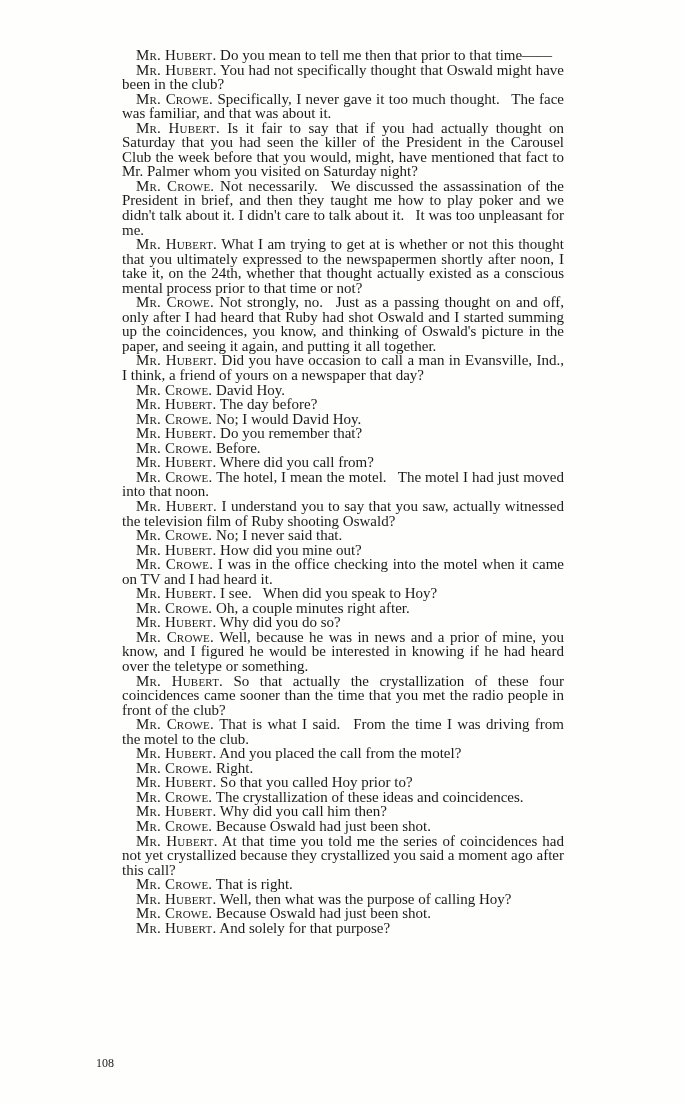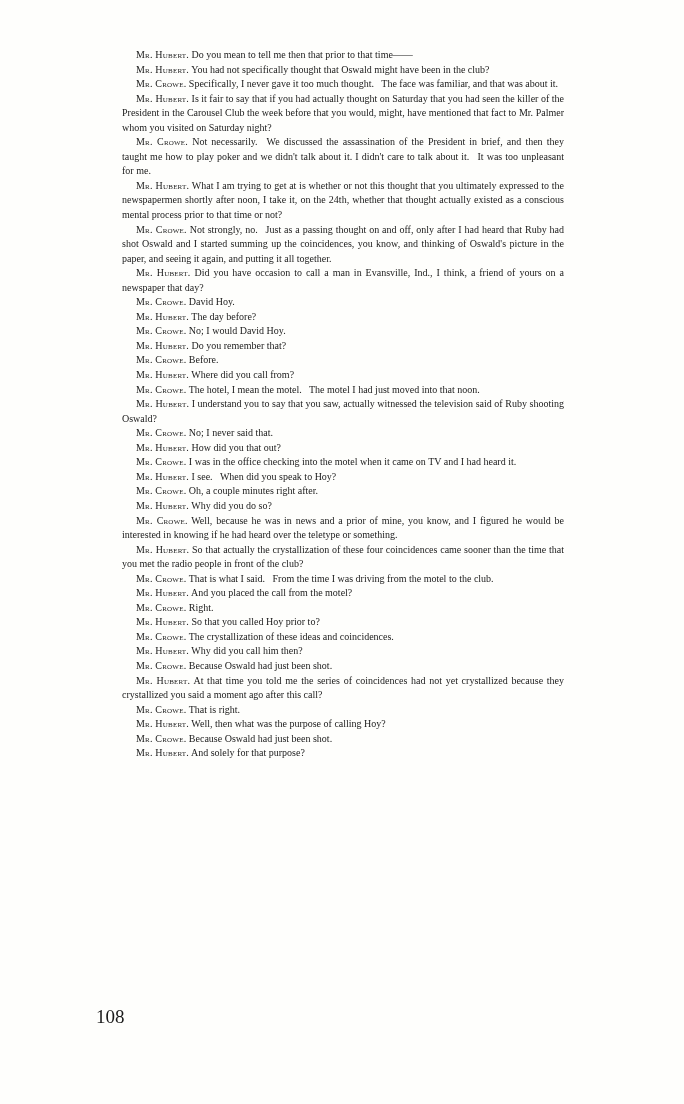--- a/index.html
+++ b/index.html
@@ -21,37 +21,37 @@
     height: 1104px;
     background: #fefefc;
   }
   .transcript {
     position: absolute;
     left: 122px;
     top: 48px;
     width: 442px;
   }
   .qa {
-    font-size: 10px;
+    font-size: 15px;
     line-height: 14.55px;
     text-align: justify;
     text-justify: inter-word;
     margin: 0;
     text-indent: 14px;
     hyphens: manual;
   }
   .speaker {
     font-variant: small-caps;
     letter-spacing: 0.2px;
   }
   .page-number {
     position: absolute;
     left: 96px;
-    top: 1006px;
-    font-size: 19px;
+    top: 1056px;
+    font-size: 12px;
     font-family: "Liberation Serif", serif;
     color: #1a1a1a;
   }
 </style>
 </head>
 <body>
 
 <div class="page">
   <div class="transcript">
       <p class="qa"><span class="speaker">Mr. Hubert.</span> <span>Do you mean to tell me then that prior to that time——</span></p>
@@ -62,23 +62,23 @@
       <p class="qa"><span class="speaker">Mr. Hubert.</span> <span>What I am trying to get at is whether or not this thought that you ultimately expressed to the newspapermen shortly after noon, I take it, on the 24th, whether that thought actually existed as a conscious mental process prior to that time or not?</span></p>
       <p class="qa"><span class="speaker">Mr. Crowe.</span> <span>Not strongly, no.  Just as a passing thought on and off, only after I had heard that Ruby had shot Oswald and I started summing up the coincidences, you know, and thinking of Oswald's picture in the paper, and seeing it again, and putting it all together.</span></p>
       <p class="qa"><span class="speaker">Mr. Hubert.</span> <span>Did you have occasion to call a man in Evansville, Ind., I think, a friend of yours on a newspaper that day?</span></p>
       <p class="qa"><span class="speaker">Mr. Crowe.</span> <span>David Hoy.</span></p>
       <p class="qa"><span class="speaker">Mr. Hubert.</span> <span>The day before?</span></p>
       <p class="qa"><span class="speaker">Mr. Crowe.</span> <span>No; I would David Hoy.</span></p>
       <p class="qa"><span class="speaker">Mr. Hubert.</span> <span>Do you remember that?</span></p>
       <p class="qa"><span class="speaker">Mr. Crowe.</span> <span>Before.</span></p>
       <p class="qa"><span class="speaker">Mr. Hubert.</span> <span>Where did you call from?</span></p>
       <p class="qa"><span class="speaker">Mr. Crowe.</span> <span>The hotel, I mean the motel.  The motel I had just moved into that noon.</span></p>
-      <p class="qa"><span class="speaker">Mr. Hubert.</span> <span>I understand you to say that you saw, actually witnessed the television said of Ruby shooting Oswald?</span></p>
+      <p class="qa"><span class="speaker">Mr. Hubert.</span> <span>I understand you to say that you saw, actually witnessed the television film of Ruby shooting Oswald?</span></p>
       <p class="qa"><span class="speaker">Mr. Crowe.</span> <span>No; I never said that.</span></p>
-      <p class="qa"><span class="speaker">Mr. Hubert.</span> <span>How did you that out?</span></p>
+      <p class="qa"><span class="speaker">Mr. Hubert.</span> <span>How did you mine out?</span></p>
       <p class="qa"><span class="speaker">Mr. Crowe.</span> <span>I was in the office checking into the motel when it came on TV and I had heard it.</span></p>
       <p class="qa"><span class="speaker">Mr. Hubert.</span> <span>I see.  When did you speak to Hoy?</span></p>
       <p class="qa"><span class="speaker">Mr. Crowe.</span> <span>Oh, a couple minutes right after.</span></p>
       <p class="qa"><span class="speaker">Mr. Hubert.</span> <span>Why did you do so?</span></p>
       <p class="qa"><span class="speaker">Mr. Crowe.</span> <span>Well, because he was in news and a prior of mine, you know, and I figured he would be interested in knowing if he had heard over the teletype or something.</span></p>
       <p class="qa"><span class="speaker">Mr. Hubert.</span> <span>So that actually the crystallization of these four coincidences came sooner than the time that you met the radio people in front of the club?</span></p>
       <p class="qa"><span class="speaker">Mr. Crowe.</span> <span>That is what I said.  From the time I was driving from the motel to the club.</span></p>
       <p class="qa"><span class="speaker">Mr. Hubert.</span> <span>And you placed the call from the motel?</span></p>
       <p class="qa"><span class="speaker">Mr. Crowe.</span> <span>Right.</span></p>
       <p class="qa"><span class="speaker">Mr. Hubert.</span> <span>So that you called Hoy prior to?</span></p>

